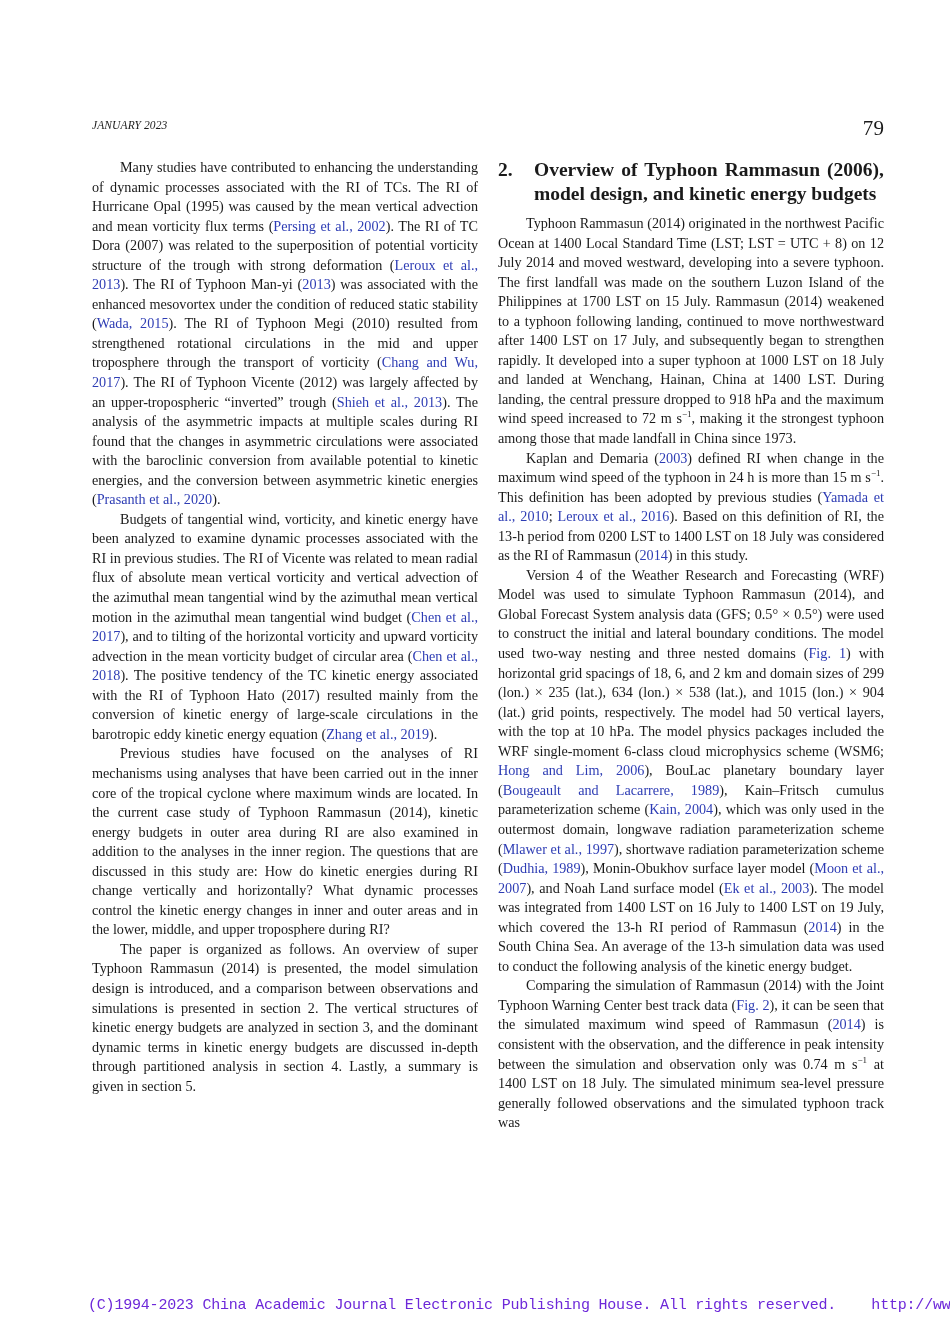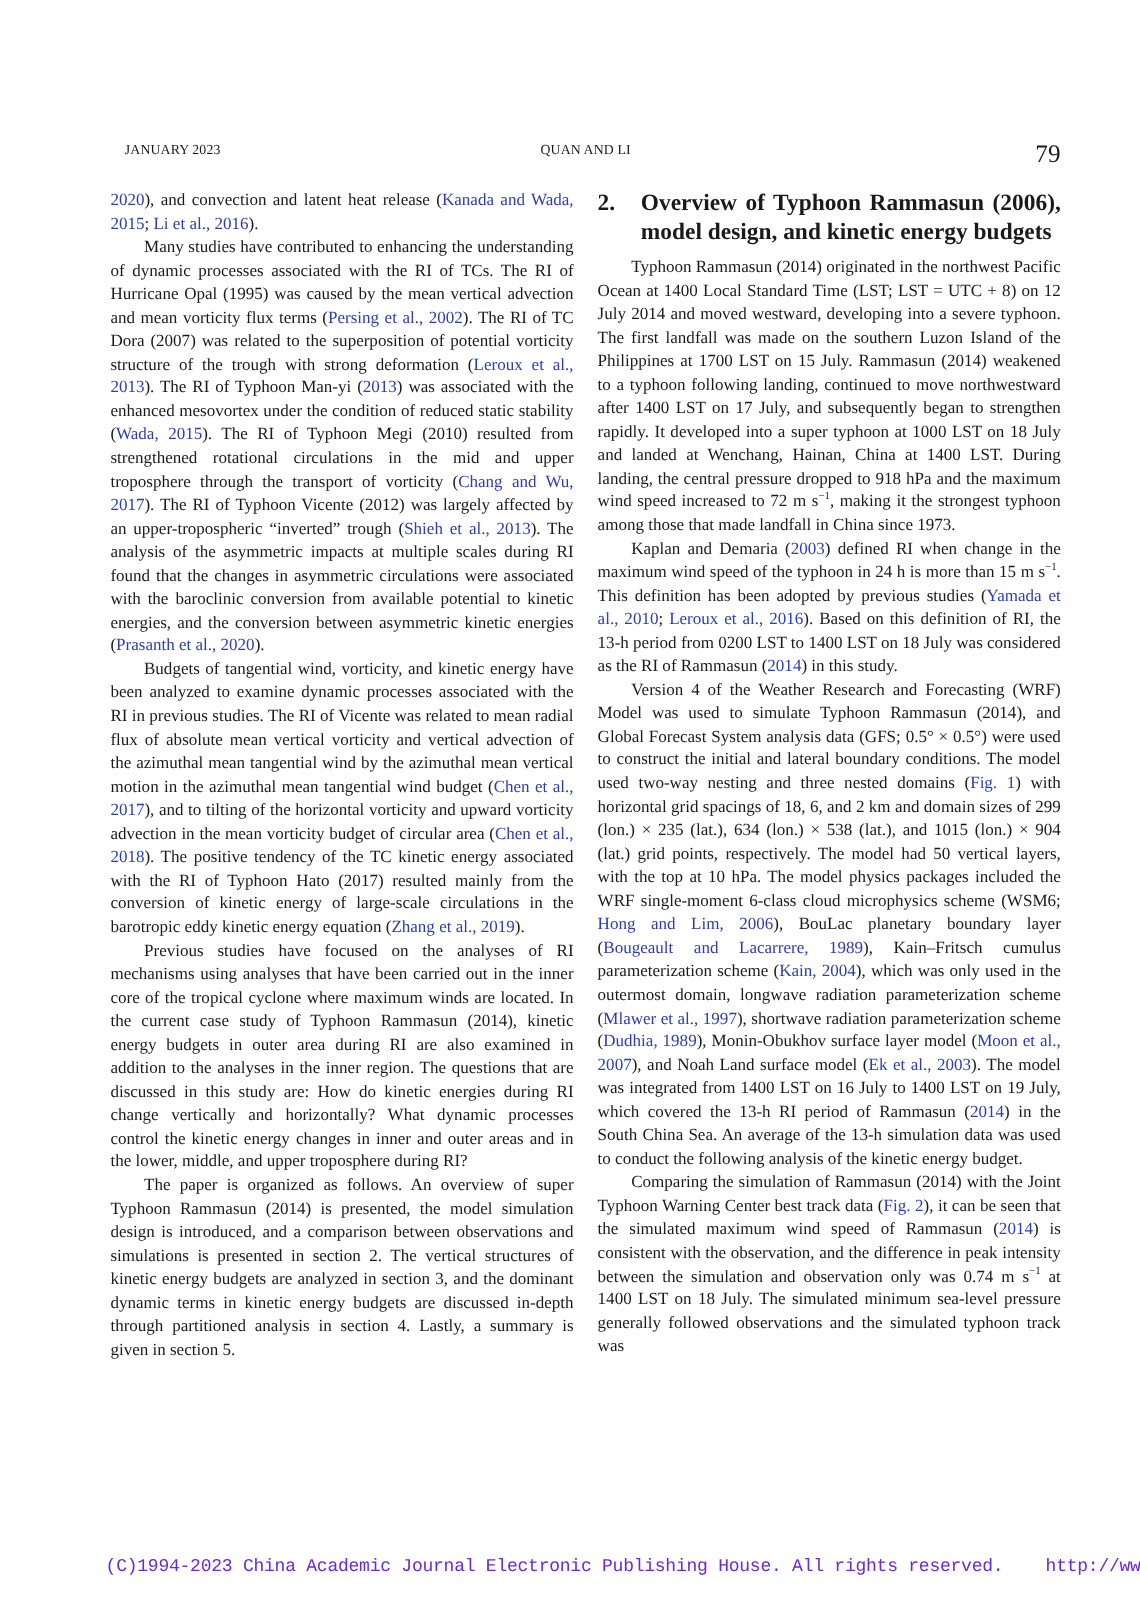--- a/index.html
+++ b/index.html
@@ -1,20 +1,20 @@
 <!DOCTYPE html>
 <html><head>
 <meta charset="utf-8">
 <style>
   html, body { margin: 0; padding: 0; background: #ffffff; }
   body { width: 950px; height: 1344px; position: relative; overflow: hidden;
          font-family: "Liberation Serif", "DejaVu Serif", serif; color: #1a1a1a; }
   .running-head { position: absolute; top: 119px; left: 92px; width: 792px; height: 16px;
                   font-size: 11.5px; letter-spacing: 0.1px; }
-  .rh-left { position: absolute; left: 12px; top: 0; }
+  .rh-left { position: absolute; left: 0; top: 0; font-style: italic; }
   .rh-center { position: absolute; left: 0; width: 100%; text-align: center; top: 0; }
   .rh-right { position: absolute; right: 0; top: -3px; font-size: 21px; }
   .col { position: absolute; width: 386px; font-size: 14.2px; line-height: 19.55px;
          text-align: justify; hyphens: none; }
   .col-left { left: 92px; top: 158px; }
   .col-right { left: 498px; top: 158px; }
   .col p { margin: 0; text-indent: 0; }
   .col p.ind { text-indent: 28px; }
   .col p.first { text-indent: 0; }
   a.ref, span.ref { color: #2d3cb4; text-decoration: none; }
@@ -24,26 +24,24 @@
   .section-title { flex: 1; text-align: justify; text-align-last: left; }
   sup { font-size: 9px; line-height: 0; vertical-align: 6px; }
   .footer { position: absolute; top: 1297px; left: 88px; font-size: 15px; color: #6d28d9;
             font-family: Liberation Mono, monospace; letter-spacing: -0.2px; white-space: pre; }
 </style>
 </head>
 <body>
 
 <div class="running-head">
   <span class="rh-left">JANUARY 2023</span>
-  <span class="rh-center">QUAN AND LI</span>
   <span class="rh-right">79</span>
 </div>
 
 <div class="col col-left" id="left-col">
-    <p class="first"><a class="ref" href="#">2020</a><span>), and convection and latent heat release (</span><a class="ref" href="#">Kanada and Wada, 2015</a><span>; </span><a class="ref" href="#">Li et al., 2016</a><span>).</span></p>
     <p class="ind"><span>Many studies have contributed to enhancing the understanding of dynamic processes associated with the RI of TCs. The RI of Hurricane Opal (1995) was caused by the mean vertical advection and mean vorticity flux terms (</span><a class="ref" href="#">Persing et al., 2002</a><span>). The RI of TC Dora (2007) was related to the superposition of potential vorticity structure of the trough with strong deformation (</span><a class="ref" href="#">Leroux et al., 2013</a><span>). The RI of Typhoon Man-yi (</span><a class="ref" href="#">2013</a><span>) was associated with the enhanced mesovortex under the condition of reduced static stability (</span><a class="ref" href="#">Wada, 2015</a><span>). The RI of Typhoon Megi (2010) resulted from strengthened rotational circulations in the mid and upper troposphere through the transport of vorticity (</span><a class="ref" href="#">Chang and Wu, 2017</a><span>). The RI of Typhoon Vicente (2012) was largely affected by an upper-tropospheric “inverted” trough (</span><a class="ref" href="#">Shieh et al., 2013</a><span>). The analysis of the asymmetric impacts at multiple scales during RI found that the changes in asymmetric circulations were associated with the baroclinic conversion from available potential to kinetic energies, and the conversion between asymmetric kinetic energies (</span><a class="ref" href="#">Prasanth et al., 2020</a><span>).</span></p>
     <p class="ind"><span>Budgets of tangential wind, vorticity, and kinetic energy have been analyzed to examine dynamic processes associated with the RI in previous studies. The RI of Vicente was related to mean radial flux of absolute mean vertical vorticity and vertical advection of the azimuthal mean tangential wind by the azimuthal mean vertical motion in the azimuthal mean tangential wind budget (</span><a class="ref" href="#">Chen et al., 2017</a><span>), and to tilting of the horizontal vorticity and upward vorticity advection in the mean vorticity budget of circular area (</span><a class="ref" href="#">Chen et al., 2018</a><span>). The positive tendency of the TC kinetic energy associated with the RI of Typhoon Hato (2017) resulted mainly from the conversion of kinetic energy of large-scale circulations in the barotropic eddy kinetic energy equation (</span><a class="ref" href="#">Zhang et al., 2019</a><span>).</span></p>
     <p class="ind"><span>Previous studies have focused on the analyses of RI mechanisms using analyses that have been carried out in the inner core of the tropical cyclone where maximum winds are located. In the current case study of Typhoon Rammasun (2014), kinetic energy budgets in outer area during RI are also examined in addition to the analyses in the inner region. The questions that are discussed in this study are: How do kinetic energies during RI change vertically and horizontally? What dynamic processes control the kinetic energy changes in inner and outer areas and in the lower, middle, and upper troposphere during RI?</span></p>
     <p class="ind"><span>The paper is organized as follows. An overview of super Typhoon Rammasun (2014) is presented, the model simulation design is introduced, and a comparison between observations and simulations is presented in section 2. The vertical structures of kinetic energy budgets are analyzed in section 3, and the dominant dynamic terms in kinetic energy budgets are discussed in-depth through partitioned analysis in section 4. Lastly, a summary is given in section 5.</span></p>
   </div>
 
 <div class="col col-right">
   <div class="section-heading">
     <span class="section-num">2.</span>
     <span class="section-title">Overview of Typhoon Rammasun (2006), model design, and kinetic energy budgets</span>

